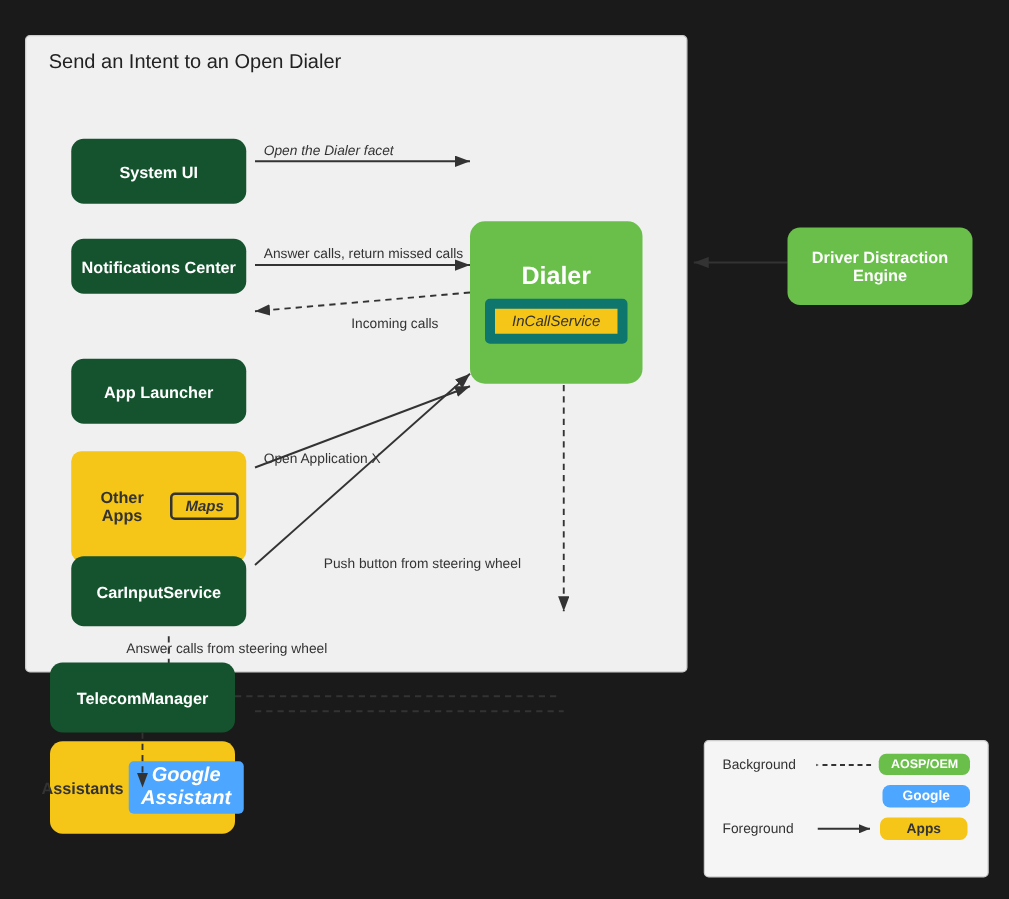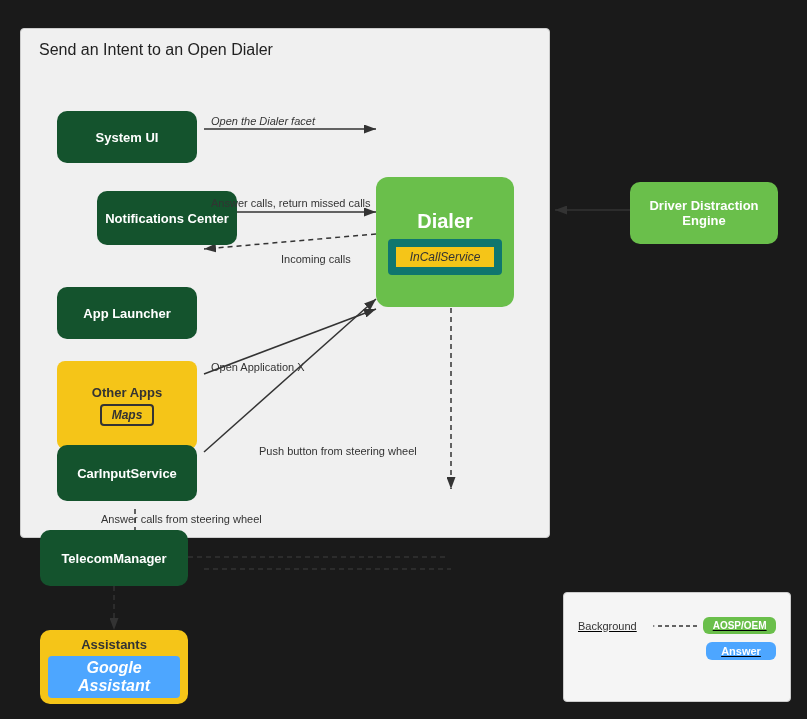--- a/index.html
+++ b/index.html
@@ -92,22 +92,21 @@
       height: 100%;
       pointer-events: none;
       overflow: visible;
     }
 
     .legend-box {
       position: absolute;
       background: #f5f5f5;
       border: 1px solid #ccc;
       border-radius: 4px;
-      padding: 24px 14px;
-      text-decoration: underline;
+      padding: 10px 14px;
     }
 
     .legend-row {
       display: flex;
       align-items: center;
       margin-bottom: 8px;
       font-size: 11px;
       color: #333;
     }
 
@@ -181,37 +180,37 @@
   </svg>
 
   <div class="green-box" style="left:36px; top:82px; width:140px; height:52px;">
     <span>System UI</span>
   </div>
 
   <div class="arrow-label" style="left:190px; top:86px; font-style:italic;">
     <span>Open the Dialer facet</span>
   </div>
 
-  <div class="green-box" style="left:36px; top:162px; width:140px; height:54px;margin-left:40px;">
+  <div class="green-box" style="left:36px; top:162px; width:140px; height:44px;">
     <span>Notifications Center</span>
   </div>
 
   <div class="arrow-label" style="left:190px; top:168px;">
     <span>Answer calls, return missed calls</span>
   </div>
 
   <div class="arrow-label" style="left:260px; top:224px;">
     <span>Incoming calls</span>
   </div>
 
   <div class="green-box" style="left:36px; top:258px; width:140px; height:52px;">
     <span>App Launcher</span>
   </div>
 
-  <div class="yellow-box" style="left:36px; top:332px; width:140px; height:88px; flex-direction:column; gap:4px; background:#f5c518; border-radius:8px;">
+  <div class="yellow-box" style="left:36px; top:332px; width:140px; height:88px; flex-direction:row; gap:4px; background:#f5c518; border-radius:8px;">
     <span style="font-size:13px; font-weight:bold; color:#333;">Other Apps</span>
     <div style="background:#f5c518; border:2px solid #333; border-radius:4px; padding:2px 10px; font-style:italic; font-size:12px; color:#333;">
       <span>Maps</span>
     </div>
   </div>
 
   <div class="arrow-label" style="left:190px; top:332px;">
     <span>Open Application X</span>
   </div>
 
@@ -232,21 +231,21 @@
     <div style="background:#f5c518; border:8px solid #0f766e; border-radius:4px; padding:3px 14px; font-style:italic; font-size:12px; color:#333;">
       <span>InCallService</span>
     </div>
   </div>
 </div>
 
 <div class="green-box" style="position:absolute; left:40px; top:530px; width:148px; height:56px;">
   <span>TelecomManager</span>
 </div>
 
-<div class="assistants-outer" style="position:absolute; left:40px; top:630px; width:148px; height:74px; flex-direction:column; gap:4px;">
+<div class="assistants-outer" style="position:absolute; left:40px; top:593px; width:148px; height:74px; flex-direction:row; gap:4px;">
   <span>Assistants</span>
   <div style="background:#4da6ff; border-radius:4px; padding:3px 10px; font-style:italic; font-size:16px; color:#fff; font-weight:bold;">
     <span>Google Assistant</span>
   </div>
 </div>
 
 <svg style="position:absolute; top:0; left:0; width:807px; height:719px; pointer-events:none; overflow:visible;">
   <defs>
     <marker id="arr" markerWidth="8" markerHeight="6" refX="8" refY="3" orient="auto">
       <polygon points="0 0, 8 3, 0 6" fill="#333"></polygon>
@@ -279,17 +278,31 @@
       </defs>
       <line x1="44" y1="6" x2="2" y2="6" stroke="#333" stroke-width="1.5" stroke-dasharray="4,3" marker-end="url(#la)"></line>
     </svg>
     <div style="background:#6abf4b; border-radius:6px; padding:3px 10px; font-size:10px; font-weight:bold; color:#fff; min-width:70px; text-align:center;">
       <span>AOSP/OEM</span>
     </div>
   </div>
 
   <div class="legend-row" style="justify-content:flex-end;">
     <div style="background:#4da6ff; border-radius:6px; padding:3px 10px; font-size:11px; font-weight:bold; color:#fff; min-width:70px; text-align:center;">
-      <span>Answer</span>
-    </div>
-  </div>
-
+      <span>Google</span>
+    </div>
+  </div>
+
+  <div class="legend-row">
+    <span class="legend-label">Foreground</span>
+    <svg width="44" height="12" style="margin:0 6px;">
+      <defs>
+        <marker id="ra" markerWidth="6" markerHeight="5" refX="6" refY="2.5" orient="auto">
+          <polygon points="0 0, 6 2.5, 0 5" fill="#333"></polygon>
+        </marker>
+      </defs>
+      <line x1="0" y1="6" x2="42" y2="6" stroke="#333" stroke-width="1.5" marker-end="url(#ra)"></line>
+    </svg>
+    <div style="background:#f5c518; border-radius:6px; padding:3px 10px; font-size:11px; font-weight:bold; color:#333; min-width:70px; text-align:center;">
+      <span>Apps</span>
+    </div>
+  </div>
 </div>
 
 </body></html>

